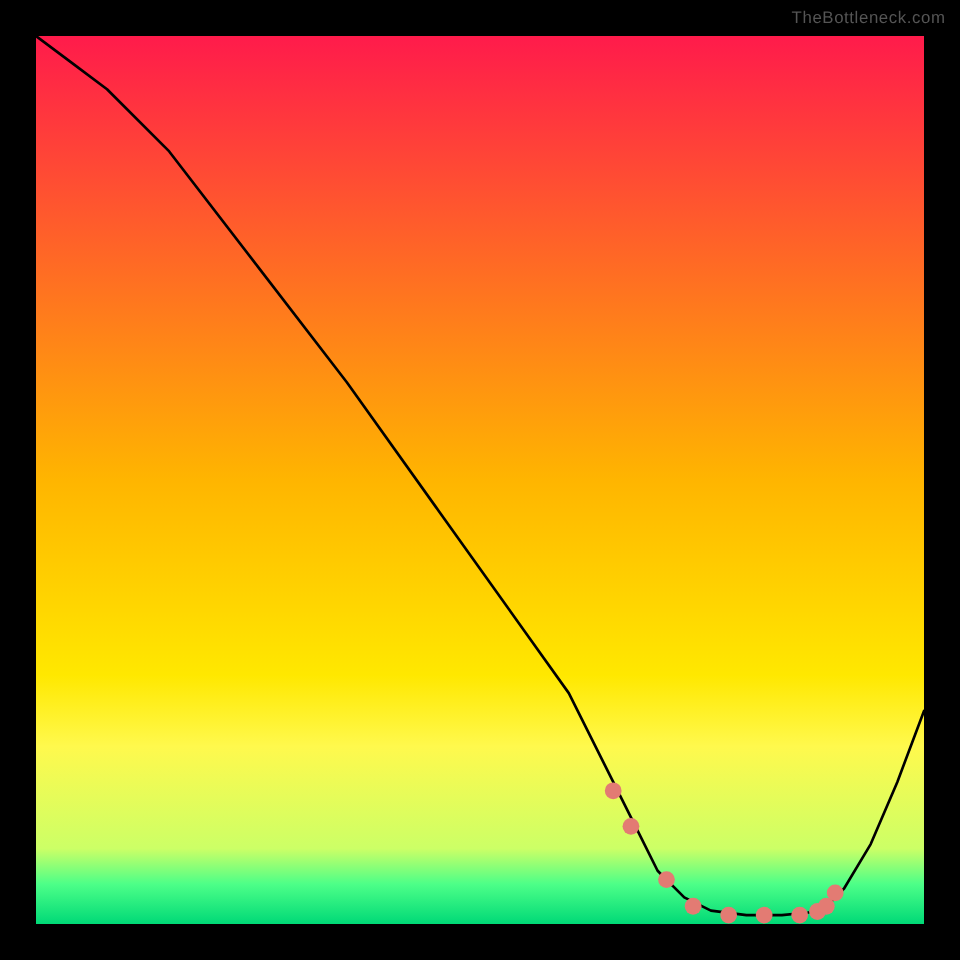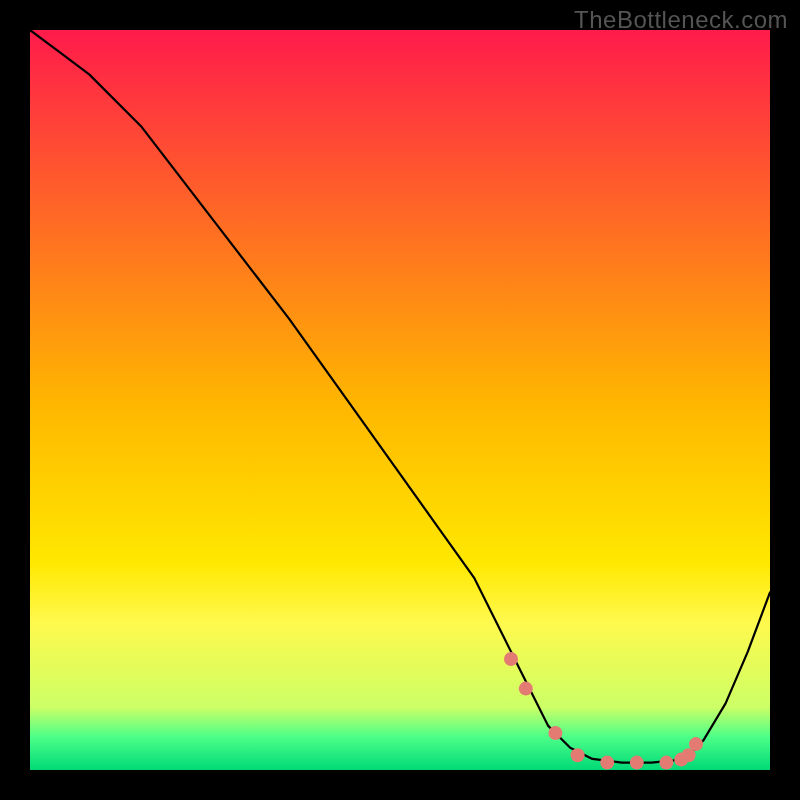--- a/index.html
+++ b/index.html
@@ -22,21 +22,21 @@
   left: 30px;
   top: 30px;
   width: 740px;
   height: 740px;
 }
 .watermark {
   position: absolute;
   top: 6px;
   right: 12px;
   color: #555;
-  font-size: 24px;
+  font-size: 14px;
   letter-spacing: 0.5px;
   user-select: none;
 }
 svg { display: block; }
 </style>
 </head>
 <body>
 
 <div class="frame">
   <div class="watermark">TheBottleneck.com</div>

